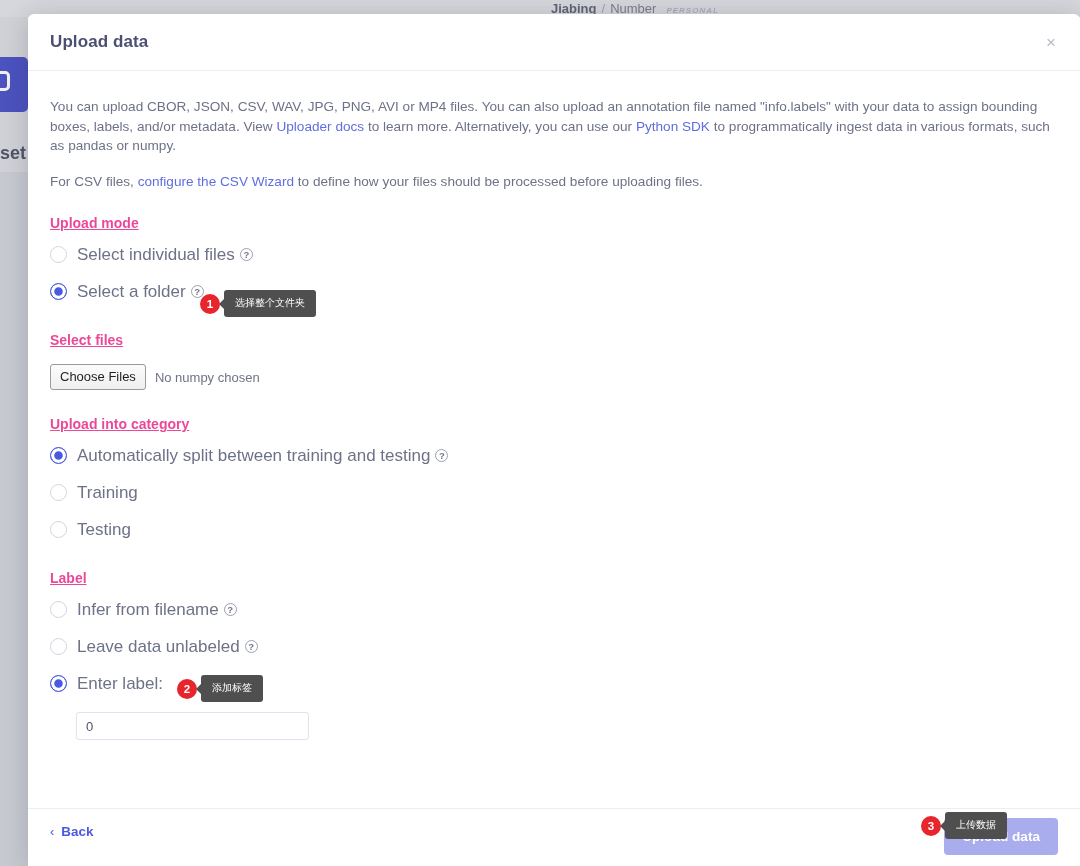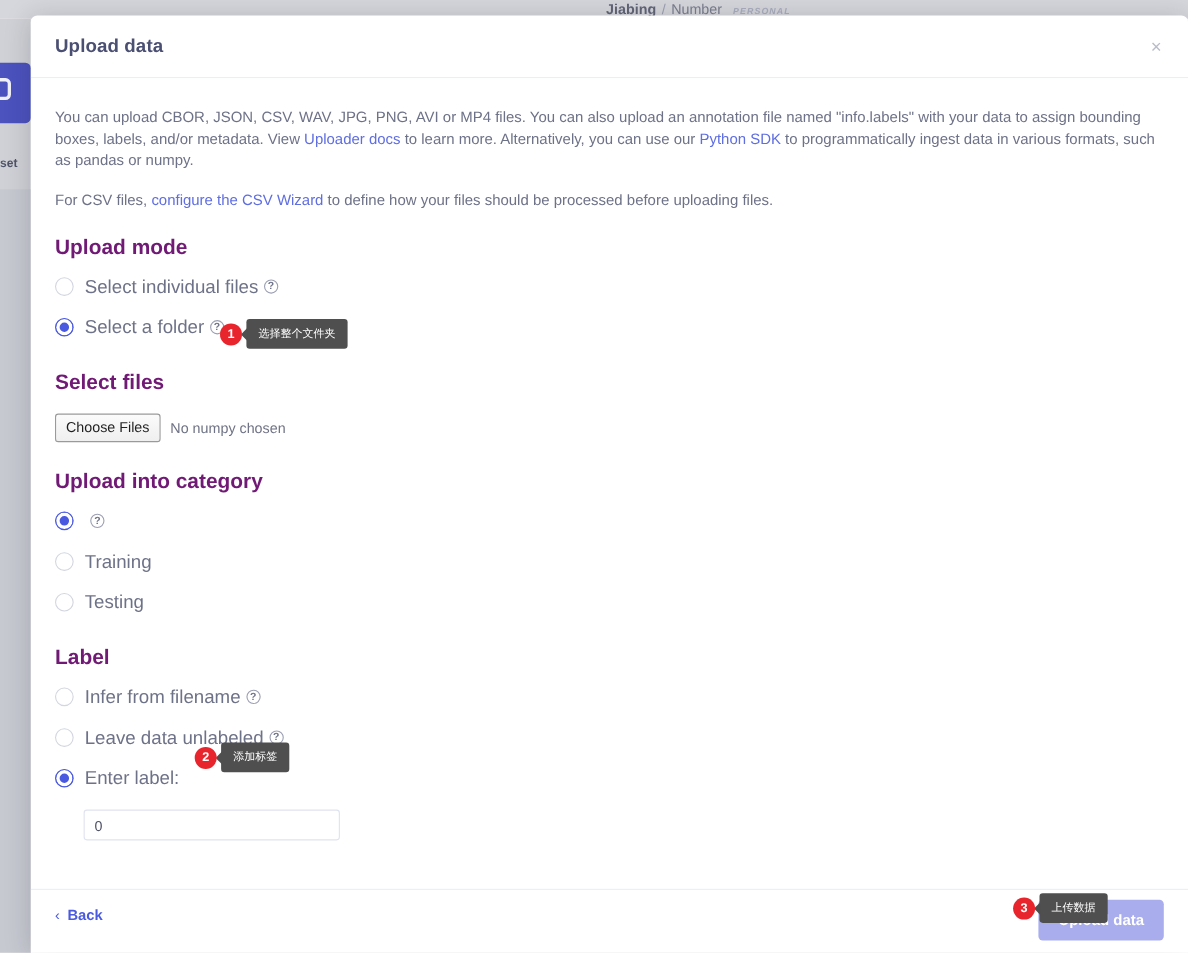--- a/index.html
+++ b/index.html
@@ -42,21 +42,21 @@
   .bg-blue-button {
     position: absolute; left: -14px; top: 57px; width: 42px; height: 55px;
     background: #4c52be; border-radius: 5px;
   }
   .bg-blue-button .glyph {
     position: absolute; left: 6px; top: 14px; width: 18px; height: 20px;
     border: 3px solid #f0f1f8; border-radius: 5px; background: transparent;
   }
   .bg-left-label {
     position: absolute; left: 0px; top: 143px;
-    font-size: 11px; font-weight: bold; color: #3a3f55;
+    font-size: 18px; font-weight: bold; color: #3a3f55;
     opacity: .85;
   }
 
   
   #modal {
     position: absolute;
     left: 28px; top: 14px;
     width: 1052px; height: 852px;
     background: #ffffff;
     border-radius: 6px 6px 0 0;
@@ -97,22 +97,23 @@
     font-size: 13.6px;
     line-height: 19.5px;
     color: #6e7288;
     max-width: 1010px;
     margin: 0 0 16px 0;
   }
   .para.second { margin-bottom: 24px; }
   .link { color: #5f6ee0; text-decoration: none; cursor: pointer; }
 
   .section-title {
-    font-size: 19px; font-weight: bold; color: #701a75;
+    font-size: 14px; font-weight: bold; color: #ec4899;
     margin: 0 0 9px 0;
+    text-decoration: underline;
   }
   .section-title.gap { margin-top: 26px; }
 
   
   .radio-row {
     position: relative;
     display: flex; align-items: center;
     height: 29px;
     margin-bottom: 8px;
   }
@@ -270,20 +271,21 @@
     <div class="file-row">
       <button class="choose-files-btn">Choose Files</button>
       <span class="file-none">No numpy chosen</span>
     </div>
 
     
     <div class="section-title gap">Upload into category</div>
 
     <div class="radio-row">
       <span class="radio checked"></span>
+      <span class="radio-label">Automatically split between training and testing</span>
       <span class="help-icon">?</span>
     </div>
     <div class="radio-row">
       <span class="radio"></span>
       <span class="radio-label">Training</span>
     </div>
     <div class="radio-row">
       <span class="radio"></span>
       <span class="radio-label">Testing</span>
     </div>

